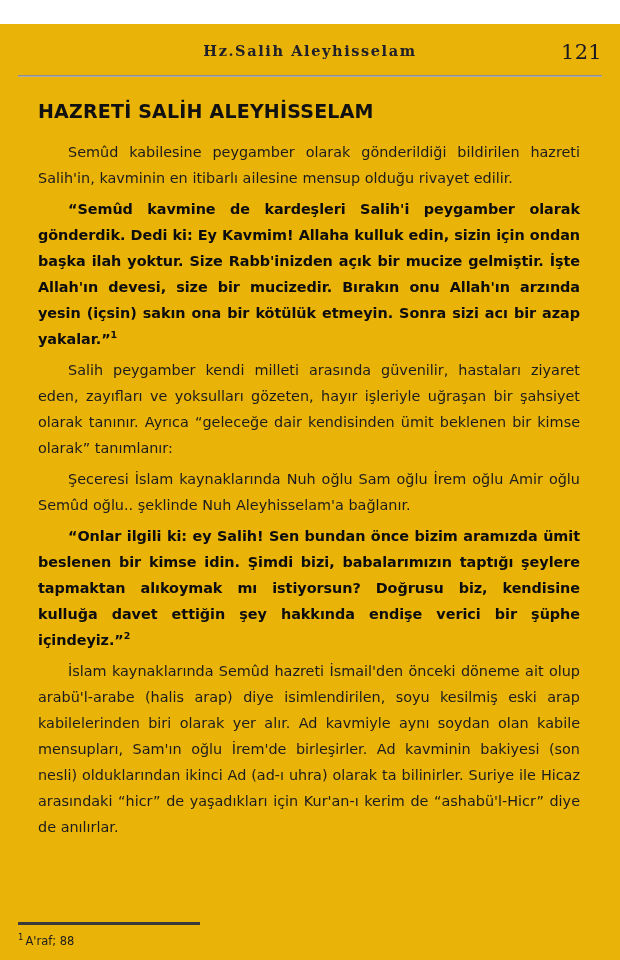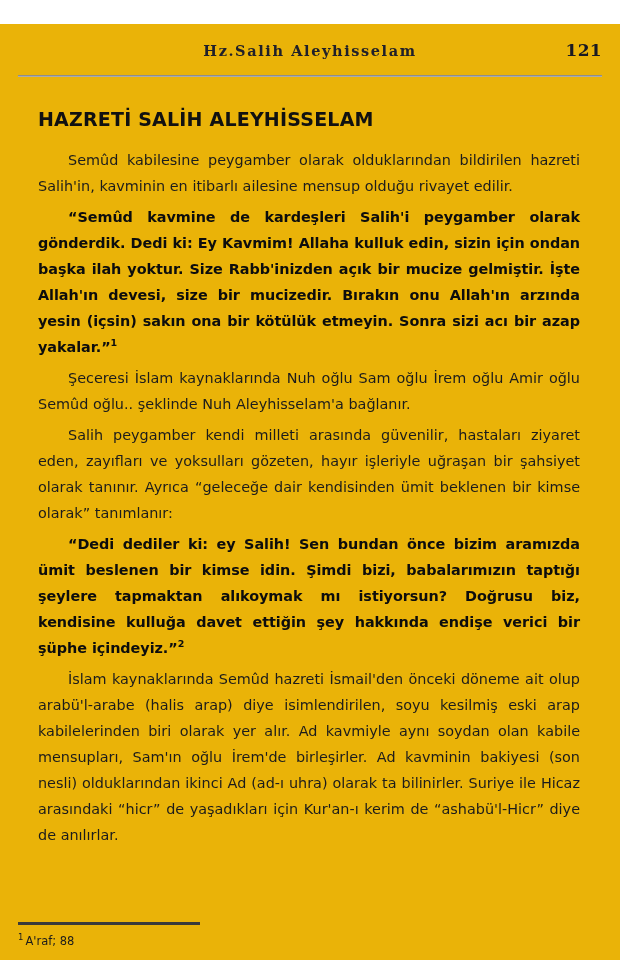--- a/index.html
+++ b/index.html
@@ -38,39 +38,39 @@
     font-weight: 700;
     letter-spacing: 1.6px;
     color: #20202a;
     white-space: nowrap;
   }
   .header-pageno {
     position: absolute;
     right: 0;
     top: -2px;
     font-family: "DejaVu Serif", serif;
-    font-size: 17px;
-    font-weight: 700;
+    font-size: 21px;
+    font-weight: 400;
     color: #1a1a22;
     letter-spacing: 0.3px;
   }
   .header-rule {
     position: absolute;
     left: 18px;
     top: 51px;
     width: 584px;
     height: 2px;
     background: linear-gradient(to bottom, #8e8e8e 0%, #8e8e8e 50%, #c9c9c9 100%);
   }
 
   
   .body-col {
     position: absolute;
     left: 38px;
-    top: 84px;
+    top: 76px;
     width: 542px;
   }
 
   h1.section-title {
     margin: 0 0 16px 0;
     font-family: "DejaVu Sans", sans-serif;
     font-size: 19px;
     font-weight: 700;
     letter-spacing: 0.2px;
     color: #111111;
@@ -137,37 +137,37 @@
     <div class="header-pageno">121</div>
   </div>
   <div class="header-rule"></div>
 
   <div class="body-col">
 
     <h1 class="section-title">HAZRETİ SALİH ALEYHİSSELAM</h1>
 
 
     <p class="para">
-      <span>Semûd kabilesine peygamber olarak olduklarından bildirilen hazreti Salih'in, kavminin en itibarlı ailesine mensup olduğu rivayet edilir.</span>
+      <span>Semûd kabilesine peygamber olarak gönderildiği bildirilen hazreti Salih'in, kavminin en itibarlı ailesine mensup olduğu rivayet edilir.</span>
     </p>
 
     <p class="para bold">
       <span>“Semûd kavmine de kardeşleri Salih'i peygamber olarak gönderdik. Dedi ki: Ey Kavmim! Allaha kulluk edin, sizin için ondan başka ilah yoktur. Size Rabb'inizden açık bir mucize gelmiştir. İşte Allah'ın devesi, size bir mucizedir. Bırakın onu Allah'ın arzında yesin (içsin) sakın ona bir kötülük etmeyin. Sonra sizi acı bir azap yakalar.”</span><sup class="fn-ref">1</sup>
     </p>
 
     <p class="para">
+      <span>Salih peygamber kendi milleti arasında güvenilir, hastaları ziyaret eden, zayıfları ve yoksulları gözeten, hayır işleriyle uğraşan bir şahsiyet olarak tanınır. Ayrıca “geleceğe dair kendisinden ümit beklenen bir kimse olarak” tanımlanır:</span>
+    </p>
+
+    <p class="para">
       <span>Şeceresi İslam kaynaklarında Nuh oğlu Sam oğlu İrem oğlu Amir oğlu Semûd oğlu.. şeklinde Nuh Aleyhisselam'a bağlanır.</span>
     </p>
 
-    <p class="para">
-      <span>Salih peygamber kendi milleti arasında güvenilir, hastaları ziyaret eden, zayıfları ve yoksulları gözeten, hayır işleriyle uğraşan bir şahsiyet olarak tanınır. Ayrıca “geleceğe dair kendisinden ümit beklenen bir kimse olarak” tanımlanır:</span>
-    </p>
-
     <p class="para bold">
-      <span>“Dedi dediler ki: ey Salih! Sen bundan önce bizim aramızda ümit beslenen bir kimse idin. Şimdi bizi, babalarımızın taptığı şeylere tapmaktan alıkoymak mı istiyorsun? Doğrusu biz, kendisine kulluğa davet ettiğin şey hakkında endişe verici bir şüphe içindeyiz.”</span><sup class="fn-ref">2</sup>
+      <span>“Onlar ilgili ki: ey Salih! Sen bundan önce bizim aramızda ümit beslenen bir kimse idin. Şimdi bizi, babalarımızın taptığı şeylere tapmaktan alıkoymak mı istiyorsun? Doğrusu biz, kendisine kulluğa davet ettiğin şey hakkında endişe verici bir şüphe içindeyiz.”</span><sup class="fn-ref">2</sup>
     </p>
 
 
     <p class="para">
       <span>İslam kaynaklarında Semûd hazreti İsmail'den önceki döneme ait olup arabü'l-arabe (halis arap) diye isimlendirilen, soyu kesilmiş eski arap kabilelerinden biri olarak yer alır. Ad kavmiyle aynı soydan olan kabile mensupları, Sam'ın oğlu İrem'de birleşirler. Ad kavminin bakiyesi (son nesli) olduklarından ikinci Ad (ad-ı uhra) olarak ta bilinirler. Suriye ile Hicaz arasındaki “hicr” de yaşadıkları için Kur'an-ı kerim de “ashabü'l-Hicr” diye de anılırlar.</span>
     </p>
 
   </div>
 
   <div class="footnotes">

